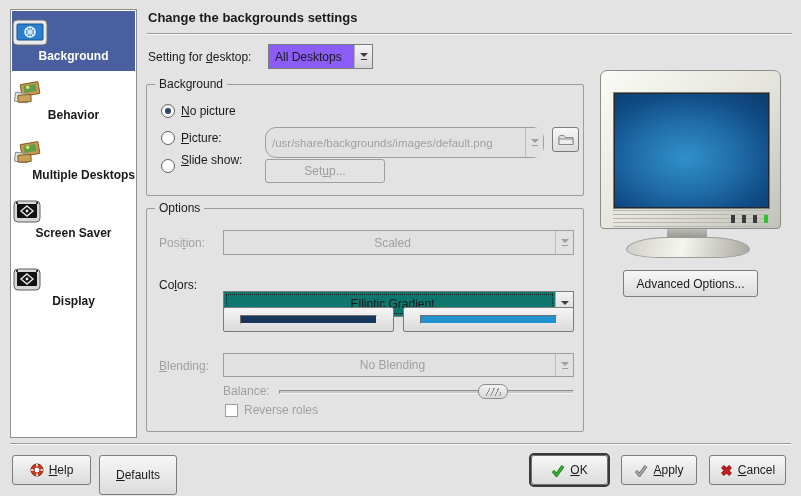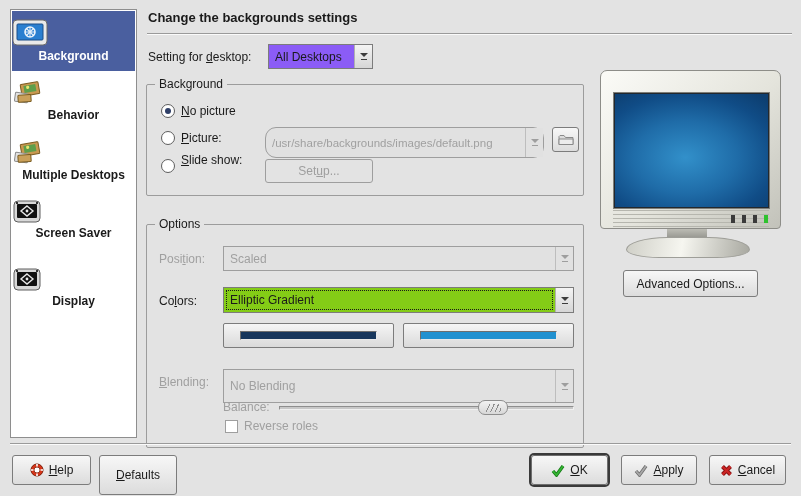--- a/index.html
+++ b/index.html
@@ -28,21 +28,21 @@
 
   .combo{box-sizing:border-box;border:1px solid #7c7c7c;background:#8b5cf6;
          display:flex;align-items:center;}
   .combo .cval{flex:1;padding-left:6px;white-space:nowrap;overflow:hidden;}
   .combo .arrow-btn{width:17px;align-self:stretch;border-left:1px solid #b0b0b0;
         background:linear-gradient(#f4f4f4,#d6d6d6);display:flex;flex-direction:column;
         align-items:center;justify-content:center;}
   .tri{width:0;height:0;border-left:4px solid transparent;border-right:4px solid transparent;
        border-top:4px solid #3c3c3c;}
   .tribar{width:6px;height:1px;background:#3c3c3c;margin-top:2px;}
-  .combo.gray{background:#84cc16;}
+  .combo.gray{background:#0f766e;margin-top:20px;}
   .combo.disabled{background:#e1e1e1;color:#a0a0a0;border-color:#9e9e9e;}
   .combo.disabled .tri{border-top-color:#9e9e9e;}
   .combo.disabled .tribar{background:#9e9e9e;}
   .combo.disabled .arrow-btn{background:#e1e1e1;border-left-color:#bdbdbd;}
   .focus-dots{position:absolute;left:2px;top:2px;right:20px;bottom:2px;border:1px dotted #1a1a1a;pointer-events:none;}
 
   .btn{box-sizing:border-box;border:1px solid #7c7c7c;border-radius:3px;
        background:linear-gradient(#f7f7f7,#dcdcdc);display:flex;align-items:center;
        justify-content:center;gap:5px;font-size:12px;color:#1a1a1a;cursor:default;}
   .btn.disabled{color:#9e9e9e;border-color:#9e9e9e;background:#e3e3e3;}
@@ -114,21 +114,21 @@
           <rect x="9" y="3" width="18" height="12" rx="1" fill="#c89850" stroke="#7a5c20" transform="rotate(-10 18 9)"></rect>
           <rect x="12" y="5" width="12" height="7" fill="#5f9e4a" transform="rotate(-10 18 9)"></rect>
           <circle cx="16" cy="7" r="1.6" fill="#e8e870" transform="rotate(-10 18 9)"></circle>
           <rect x="3" y="13" width="13" height="9" rx="1" fill="#e2e2e2" stroke="#8a8a8a" transform="rotate(8 9 17)"></rect>
           <rect x="6" y="15" width="13" height="7" rx="1" fill="#caa05a" stroke="#7a5c20" transform="rotate(-4 12 18)"></rect>
         </svg>
       </span>
       <span class="si-label">Behavior</span>
     </div>
 
-    <div class="side-item" style="top:122px;">
+    <div class="side-item" style="top:122px;text-align:right;">
       <span class="si-icon">
         <svg width="30" height="26" viewBox="0 0 30 26">
           <rect x="9" y="3" width="18" height="12" rx="1" fill="#c89850" stroke="#7a5c20" transform="rotate(-10 18 9)"></rect>
           <rect x="12" y="5" width="12" height="7" fill="#5f9e4a" transform="rotate(-10 18 9)"></rect>
           <circle cx="16" cy="7" r="1.6" fill="#e8e870" transform="rotate(-10 18 9)"></circle>
           <rect x="3" y="13" width="13" height="9" rx="1" fill="#e2e2e2" stroke="#8a8a8a" transform="rotate(8 9 17)"></rect>
           <rect x="6" y="15" width="13" height="7" rx="1" fill="#caa05a" stroke="#7a5c20" transform="rotate(-4 12 18)"></rect>
         </svg>
       </span>
       <span class="si-label">Multiple Desktops</span>
@@ -194,26 +194,26 @@
       <span>
         <svg width="16" height="13" viewBox="0 0 16 13">
           <path d="M1 3.5v8h14V4.5H7.5L6 2.5H2z" fill="#dcdcdc" stroke="#8a8a8a"></path>
           <path d="M1 6h14v5.5H1z" fill="#ececec" stroke="#8a8a8a"></path>
         </svg>
       </span>
     </div>
 
     <div class="abs radio" style="left:14px;top:74px;"></div>
     <div class="abs rlabel" style="left:34px;top:68px;"><u>S</u>lide show:</div>
-    <div class="abs btn disabled" style="left:118px;top:74px;width:108px;height:24px;">
+    <div class="abs btn disabled" style="left:118px;top:74px;width:120px;height:24px;">
       <span>Set<u>u</u>p...</span>
     </div>
   </div>
 
-  <div class="abs gbox" style="left:146px;top:224px;width:438px;height:224px;">
+  <div class="abs gbox" style="left:146px;top:208px;width:438px;height:224px;text-align:center;">
     <span class="gbox-legend">Options</span>
 
     <div class="abs dis-text" style="left:12px;top:27px;">Posi<u>t</u>ion:</div>
     <div class="abs combo disabled" style="left:76px;top:21px;width:351px;height:25px;">
       <span class="cval">Scaled</span>
       <span class="arrow-btn">
           <span class="tri"></span>
           <span class="tribar"></span>
         </span>
     </div>
@@ -229,21 +229,21 @@
     </div>
 
     <div class="abs swatch-btn" style="left:76px;top:98px;width:171px;height:25px;">
       <span class="swatch" style="background-color: rgb(23, 54, 92);"></span>
     </div>
     <div class="abs swatch-btn" style="left:256px;top:98px;width:171px;height:25px;">
       <span class="swatch" style="background-color: rgb(33, 145, 208);"></span>
     </div>
 
     <div class="abs dis-text" style="left:12px;top:150px;"><u>B</u>lending:</div>
-    <div class="abs combo disabled" style="left:76px;top:144px;width:351px;height:34px;">
+    <div class="abs combo disabled" style="left:76px;top:144px;width:351px;height:24px;">
       <span class="cval">No Blending</span>
       <span class="arrow-btn">
           <span class="tri"></span>
           <span class="tribar"></span>
         </span>
     </div>
 
     <div class="abs dis-text" style="left:76px;top:175px;">Balance:</div>
     <div id="balance-track" class="abs" style="left:132px;top:181px;width:295px;"></div>
     <div id="balance-handle" class="abs" style="left:331px;top:175px;width:30px;height:15px;">

